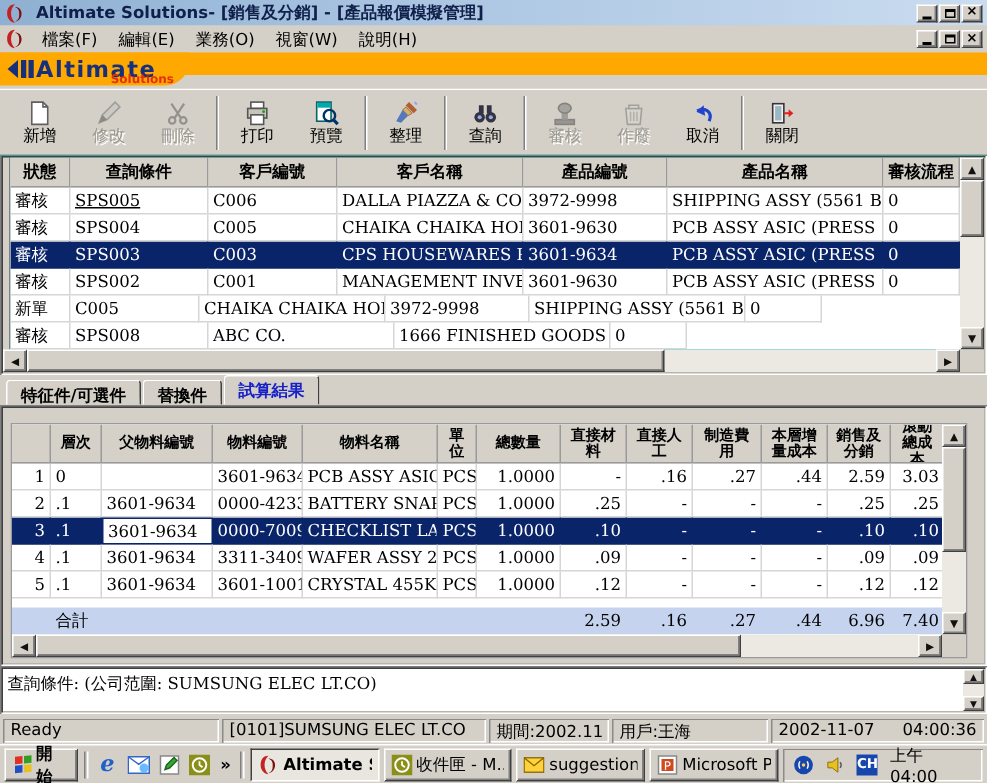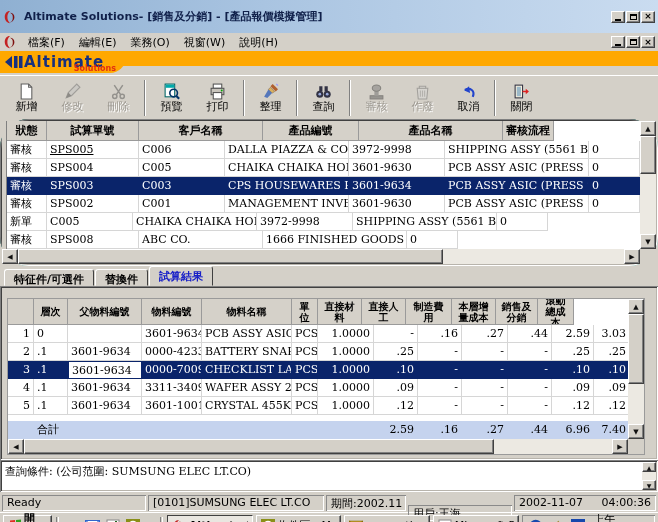--- a/index.html
+++ b/index.html
@@ -3,21 +3,21 @@
 <meta charset="utf-8">
 <style>
   * { margin:0; padding:0; box-sizing:border-box; }
   html,body { background:#808080; }
   .screen{ width:658px; height:522px; position:relative; overflow:hidden;
     font-family:"DejaVu Sans",sans-serif; font-size:11px; color:#000; background:#d4d0c8;}
   
   .rs{background:#d4d0c8;border:1px solid;border-color:#fff #404040 #404040 #fff;box-shadow:inset -1px -1px 0 #808080;}
   .sk2{box-shadow:inset 1px 1px 0 #808080,inset -1px -1px 0 #fff,inset 2px 2px 0 #404040,inset -2px -2px 0 #b8b4ac;}
   
-  .titlebar{height:33px;background:linear-gradient(90deg,#8fb0d2 0%,#a9c4e1 40%,#cadcf0 100%);
+  .titlebar{height:17px;background:linear-gradient(90deg,#8fb0d2 0%,#a9c4e1 40%,#cadcf0 100%);
     display:flex;align-items:center;gap:3px;padding:0 3px;}
   .titlebar .ttl{flex:1;font-weight:bold;color:#10204a;white-space:nowrap;overflow:hidden;font-size:11px;}
   .winbtns{display:flex;gap:1px;}
   .wbtn{width:14px;height:12px;display:flex;align-items:center;justify-content:center;font-size:9px;line-height:1;}
   .wb-min i{display:block;width:6px;height:2px;background:#000;margin-top:6px;}
   .wb-res i{display:block;width:7px;height:6px;border:1px solid #000;border-top-width:2px;}
   .wb-cls{font-weight:bold;}
   
   .menubar{height:18px;display:flex;align-items:center;padding:0 3px;background:#d4d0c8;}
   .appico{width:14px;height:14px;margin-right:4px;}
@@ -32,21 +32,21 @@
   .brandsub{position:absolute;right:10px;bottom:0;font-size:8px;font-weight:bold;color:#e23010;}
   
   .toolbar{height:44px;background:#d4d0c8;border-top:1px solid #fff;display:flex;align-items:flex-start;padding:3px 2px 0 4px;gap:1px;}
   .tbtn{width:45px;height:38px;display:flex;flex-direction:column;align-items:center;justify-content:center;gap:1px;background:#d4d0c8;border:1px solid transparent;}
   .tbtn svg,.tbtn .tico{width:17px;height:17px;display:block;}
   .tbtn .tlab{font-size:11px;line-height:12px;}
   .tbtn.disabled .tlab{color:#9c9890;text-shadow:1px 1px 0 #fff;}
   .tbtn.disabled svg{filter:grayscale(1) opacity(.45);}
   .tsep{width:2px;height:36px;margin:1px 2px;border-left:1px solid #808080;border-right:1px solid #fff;}
   
-  .grid1{height:147px;background:#14b8a6;padding:2px;border-radius:29px;}
+  .grid1{height:147px;background:#14b8a6;padding:2px;}
   .g1main{display:flex;height:128px;overflow:hidden;}
   .leftstrip{width:5px;background:#d4d0c8;border-right:1px solid #808080;}
   .gcols{flex:1;overflow:hidden;background:#fff;}
   .grow{display:flex;height:18px;}
   .ghead .gcell{background:#d5d1c9;font-weight:bold;border-right:1px solid #9a9a9a;border-bottom:1px solid #9a9a9a;
     display:flex;align-items:center;justify-content:center;text-align:center;font-family:"DejaVu Sans",sans-serif;overflow:hidden;white-space:normal;word-break:break-all;line-height:11px;}
   .g1 .ghead{height:20px;} .g1 .ghead .gcell{height:20px;}
   .g2 .ghead{height:26px;} .g2 .ghead .gcell{height:26px;font-size:10px;}
   .gcell{flex:none;padding:0 3px;border-right:1px solid #d6d6d6;border-bottom:1px solid #d6d6d6;
     display:flex;align-items:center;overflow:hidden;white-space:nowrap;font-family:"DejaVu Serif",serif;font-size:11px;}
@@ -72,21 +72,21 @@
   .panel2{height:174px;background:#d4d0c8;padding:12px 7px 0 7px;}
   .grid2{width:638px;background:#fff;border:1px solid #9a9a9a;}
   .g2main{display:flex;height:140px;overflow:hidden;}
   
   .querybox{height:32px;background:#fff;position:relative;padding:4px 20px 0 5px;font-family:"DejaVu Serif",serif;}
   .querybox .mini{position:absolute;top:2px;right:2px;bottom:2px;width:14px;display:flex;flex-direction:column;background:#ece9e2;}
   .querybox .sbtn{width:14px;height:10px;font-size:6px;}
   
   .statusbar{height:20px;padding:3px 2px 0 2px;display:flex;gap:2px;background:#d4d0c8;}
   .spanel{height:16px;box-shadow:inset 1px 1px 0 #8a8a8a,inset -1px -1px 0 #fff;padding:1px 5px;white-space:nowrap;overflow:hidden;font-size:11px;}
-  .sp-ready{flex:1;} .sp-co{width:176px;} .sp-period{width:80px;} .sp-user{width:104px;margin-top:10px;}
+  .sp-ready{flex:1;} .sp-co{width:176px;} .sp-period{width:80px;} .sp-user{width:104px;}
   .sp-dt{width:142px;display:flex;justify-content:space-between;}
   
   .taskbar{height:26px;border-top:1px solid #fff;background:#d4d0c8;display:flex;align-items:center;padding:0 3px;gap:3px;}
   .startbtn{height:22px;padding:0 6px;display:flex;align-items:center;gap:3px;font-weight:bold;}
   .flag{display:grid;grid-template-columns:5px 5px;grid-template-rows:5px 5px;gap:1px;transform:skewY(-6deg);}
   .flag i{display:block;} .flag .f1{background:#e03024;} .flag .f2{background:#30a020;} .flag .f3{background:#2050c8;} .flag .f4{background:#e8c020;}
   .qlsep{width:3px;height:18px;border-left:1px solid #808080;border-right:1px solid #fff;margin:0 1px;}
   .qlicon{width:18px;height:18px;display:flex;align-items:center;justify-content:center;}
   .chev{font-size:11px;font-weight:bold;padding:0 2px;}
   .taskbtn{height:22px;width:88px;padding:0 4px;display:flex;align-items:center;gap:3px;overflow:hidden;}
@@ -174,35 +174,35 @@
       <svg viewBox="0 0 16 16">
           <path d="M4 2l6 9M12 2L6 11" stroke="#445" stroke-width="1.4" fill="none"></path>
           <circle cx="4.5" cy="12.5" r="2" fill="none" stroke="#445" stroke-width="1.4"></circle>
           <circle cx="11.5" cy="12.5" r="2" fill="none" stroke="#445" stroke-width="1.4"></circle>
         </svg>
       <span class="tlab">刪除</span>
       </div>
     <div class="tsep"></div>
     <div class="tbtn">
       <svg viewBox="0 0 16 16">
+          <rect x="4" y="1" width="8" height="4" fill="#fff" stroke="#555"></rect>
+          <rect x="2" y="5" width="12" height="6" fill="#c8c4bc" stroke="#555"></rect>
+          <rect x="4" y="9" width="8" height="6" fill="#fff" stroke="#555"></rect>
+          <circle cx="12" cy="7" r=".9" fill="#0a0"></circle>
+        </svg>
+      <span class="tlab">打印</span>
+      </div>
+    <div class="tbtn">
+      <svg viewBox="0 0 16 16">
           <rect x="2" y="1" width="9" height="12" fill="#fff" stroke="#066"></rect>
           <rect x="2.5" y="1.5" width="8" height="3" fill="#0aa"></rect>
           <circle cx="10" cy="9.5" r="3.6" fill="none" stroke="#036" stroke-width="1.5"></circle>
           <path d="M12.6 12.2l2.6 2.6" stroke="#036" stroke-width="2"></path>
         </svg>
       <span class="tlab">預覽</span>
-      </div>
-    <div class="tbtn">
-      <svg viewBox="0 0 16 16">
-          <rect x="4" y="1" width="8" height="4" fill="#fff" stroke="#555"></rect>
-          <rect x="2" y="5" width="12" height="6" fill="#c8c4bc" stroke="#555"></rect>
-          <rect x="4" y="9" width="8" height="6" fill="#fff" stroke="#555"></rect>
-          <circle cx="12" cy="7" r=".9" fill="#0a0"></circle>
-        </svg>
-      <span class="tlab">打印</span>
       </div>
     <div class="tsep"></div>
     <div class="tbtn">
       <svg viewBox="0 0 16 16">
           <path d="M9 2l5 5" stroke="#b06030" stroke-width="3"></path>
           <path d="M8 4l4 4-2.5 1.5L6 6z" fill="#d8b060" stroke="#806040" stroke-width=".5"></path>
           <path d="M6 6l3.5 3.5L5 14l-3-1z" fill="#5577bb"></path>
           <path d="M13.5 1l1.5 1.5" stroke="#99f" stroke-width="1.2"></path>
         </svg>
       <span class="tlab">整理</span>
@@ -254,21 +254,22 @@
       </div>
   </div>
 
   <div class="grid1 sk2">
     <div class="g1main g1">
       <div class="leftstrip"></div>
       <div class="gcols">
         <div id="g1h">
             <div class="grow ghead">
               <div class="gcell" style="width: 40px;">狀態</div>
-              <div class="gcell" style="width: 92px;">試算單號</div>
+              <div class="gcell" style="width: 92px;">查詢條件</div>
+              <div class="gcell" style="width: 86px;">客戶編號</div>
               <div class="gcell" style="width: 124px;">客戶名稱</div>
               <div class="gcell" style="width: 96px;">產品編號</div>
               <div class="gcell" style="width: 144px;">產品名稱</div>
               <div class="gcell" style="width: 51px;">審核流程</div>
             </div>
           </div>
         <div id="g1b">
             <div class="grow ">
               <div class="gcell" style="width: 40px;">審核</div>
               <div class="gcell" style="width: 92px; text-decoration: underline;">SPS005</div>
@@ -351,20 +352,21 @@
       <div class="g2main">
         <div class="gcols">
           <div id="g2h">
               <div class="grow ghead">
                 <div class="gcell" style="width: 26px;"></div>
                 <div class="gcell" style="width: 34px;">層次</div>
                 <div class="gcell" style="width: 74px;">父物料編號</div>
                 <div class="gcell" style="width: 60px;">物料編號</div>
                 <div class="gcell" style="width: 90px;">物料名稱</div>
                 <div class="gcell" style="width: 26px;">單位</div>
+                <div class="gcell" style="width: 56px;">總數量</div>
                 <div class="gcell" style="width: 44px;">直接材料</div>
                 <div class="gcell" style="width: 44px;">直接人工</div>
                 <div class="gcell" style="width: 46px;">制造費用</div>
                 <div class="gcell" style="width: 44px;">本層增量成本</div>
                 <div class="gcell" style="width: 42px;">銷售及分銷</div>
                 <div class="gcell" style="width: 36px;">滾動總成本</div>
               </div>
             </div>
           <div id="g2b">
               <div class="grow ">

